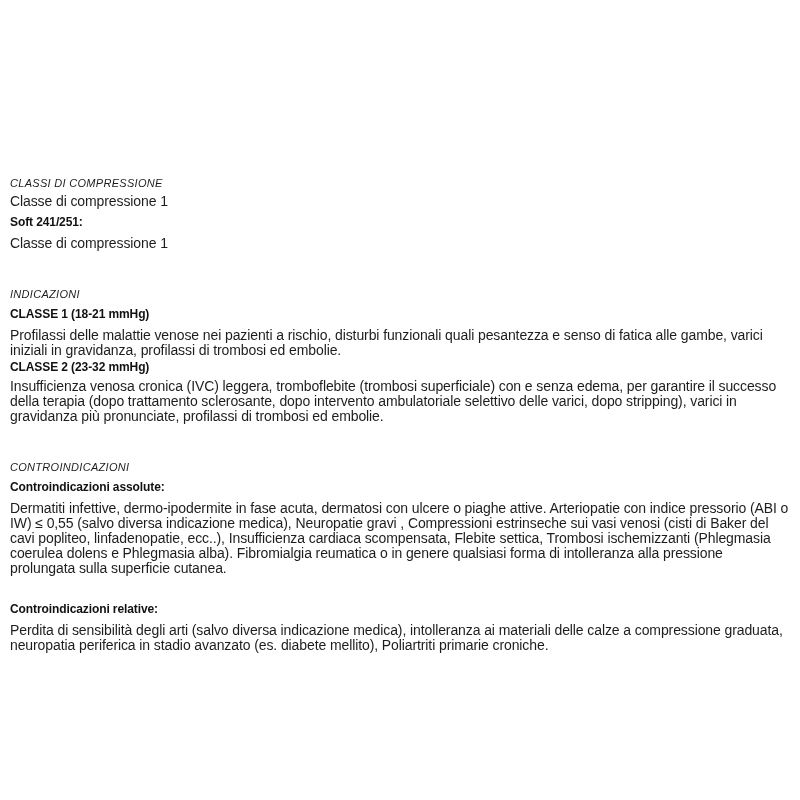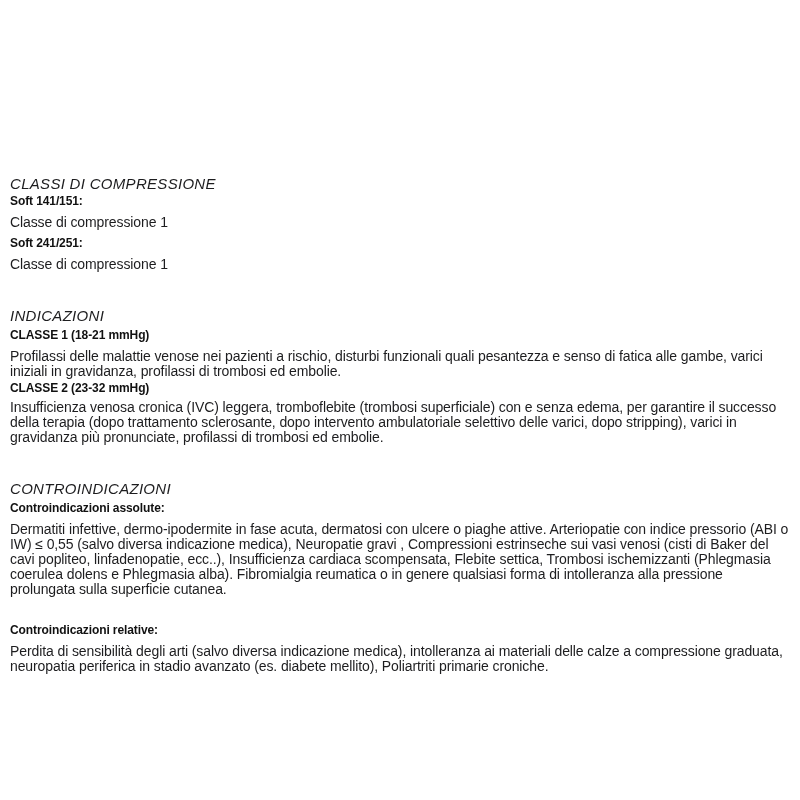--- a/index.html
+++ b/index.html
@@ -15,21 +15,21 @@
     color: #1d1d1f;
   }
   main {
     box-sizing: border-box;
     width: 800px;
     padding: 176px 10px 0 10px;
   }
   p, h3 { margin: 0; padding: 0; }
 
   .sec-heading {
-    font-size: 15px;
+    font-size: 11px;
     font-weight: 400;
     font-style: italic;
     letter-spacing: 0.3px;
     line-height: 15px;
     color: #1d1d1f;
   }
   .bold-line {
     font-size: 12px;
     font-weight: 700;
     line-height: 15px;
@@ -53,21 +53,20 @@
   .mb25 { margin-bottom: 25px; }
   .mb26 { margin-bottom: 26px; }
 </style>
 </head>
 <body>
 
 <main>
 
   <section>
     <h3 class="sec-heading mb3">CLASSI DI COMPRESSIONE</h3>
-    <p class="bold-line mb6">Soft 141/151:</p>
     <p class="body-text mb6">Classe di compressione 1</p>
     <p class="bold-line mb6">Soft 241/251:</p>
     <p class="body-text mb25">Classe di compressione 1</p>
   </section>
 
   <section>
     <h3 class="sec-heading mb5">INDICAZIONI</h3>
     <p class="bold-line mb6">CLASSE 1 (18-21 mmHg)</p>
     <p class="body-text mb7">Profilassi delle malattie venose nei pazienti a rischio, disturbi funzionali quali pesantezza e senso di fatica alle gambe, varici iniziali in gravidanza, profilassi di trombosi ed embolie.</p>
     <p class="bold-line mb4">CLASSE 2 (23-32 mmHg)</p>

